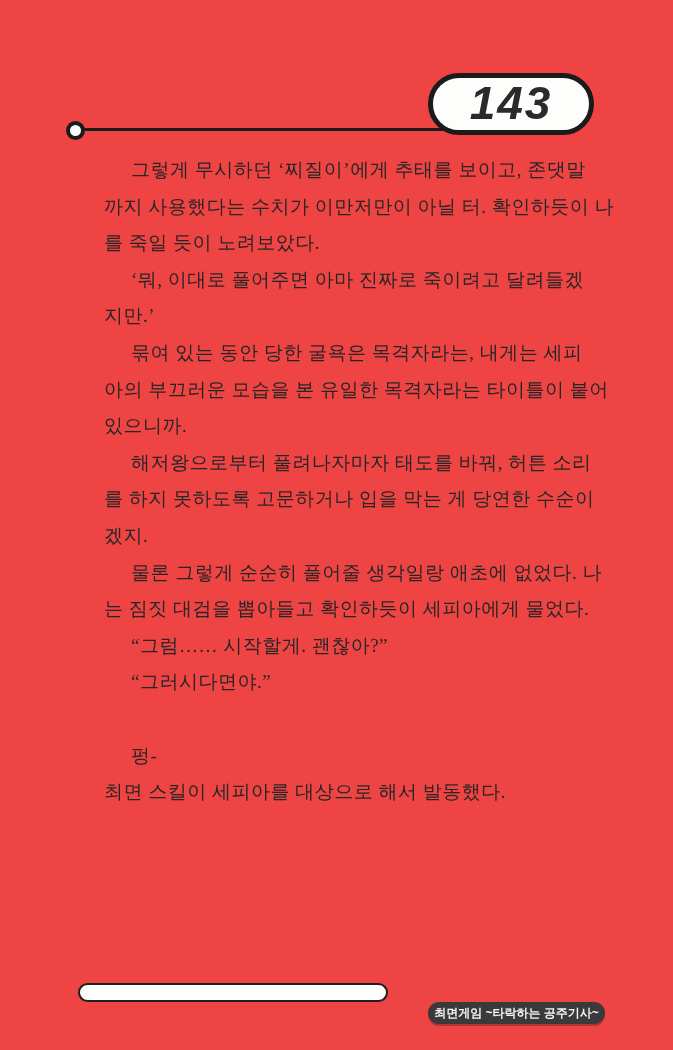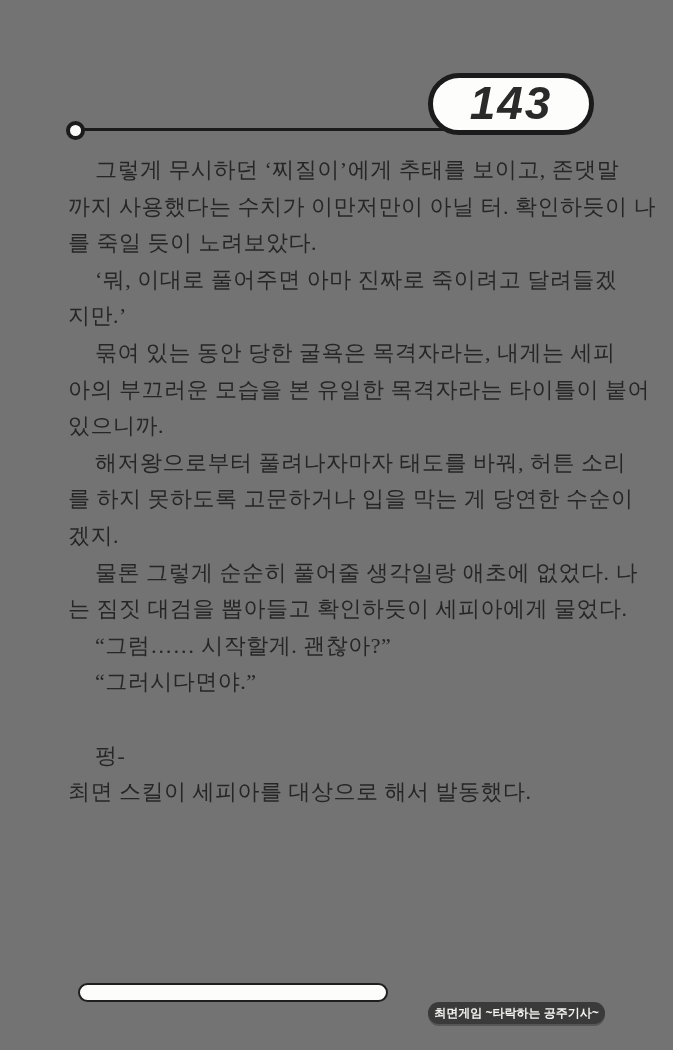--- a/index.html
+++ b/index.html
@@ -8,21 +8,21 @@
     width: 673px;
     height: 1050px;
     background: #fbfbfa;
     overflow: hidden;
     font-family: "Liberation Serif", serif;
   }
   .page {
     position: relative;
     width: 673px;
     height: 1050px;
-    background: #737373;
+    background: #ef4444;
     color: #262626;
   }
 
   
   .header-dot {
     position: absolute;
     left: 66px; top: 121px;
     width: 11px; height: 11px;
     border: 4px solid #1b1b1b;
     border-radius: 50%;
@@ -57,24 +57,25 @@
 
   
   .body-text {
     position: absolute;
     left: 68px; top: 152px;
     width: 545px;
   }
   .line {
     height: 36.6px;
     line-height: 36.6px;
-    font-size: 22px;
+    font-size: 19px;
     letter-spacing: 0.5px;
     white-space: nowrap;
     color: #262626;
+    margin-left: 36px;
   }
   .line.indent { padding-left: 27px; }
   .line.gap-before { margin-top: 36.6px; }
 
   
   .footer-rule-pill {
     position: absolute;
     left: 78px; top: 983px;
     width: 306px; height: 15px;
     border: 2px solid #1f1f1f;

